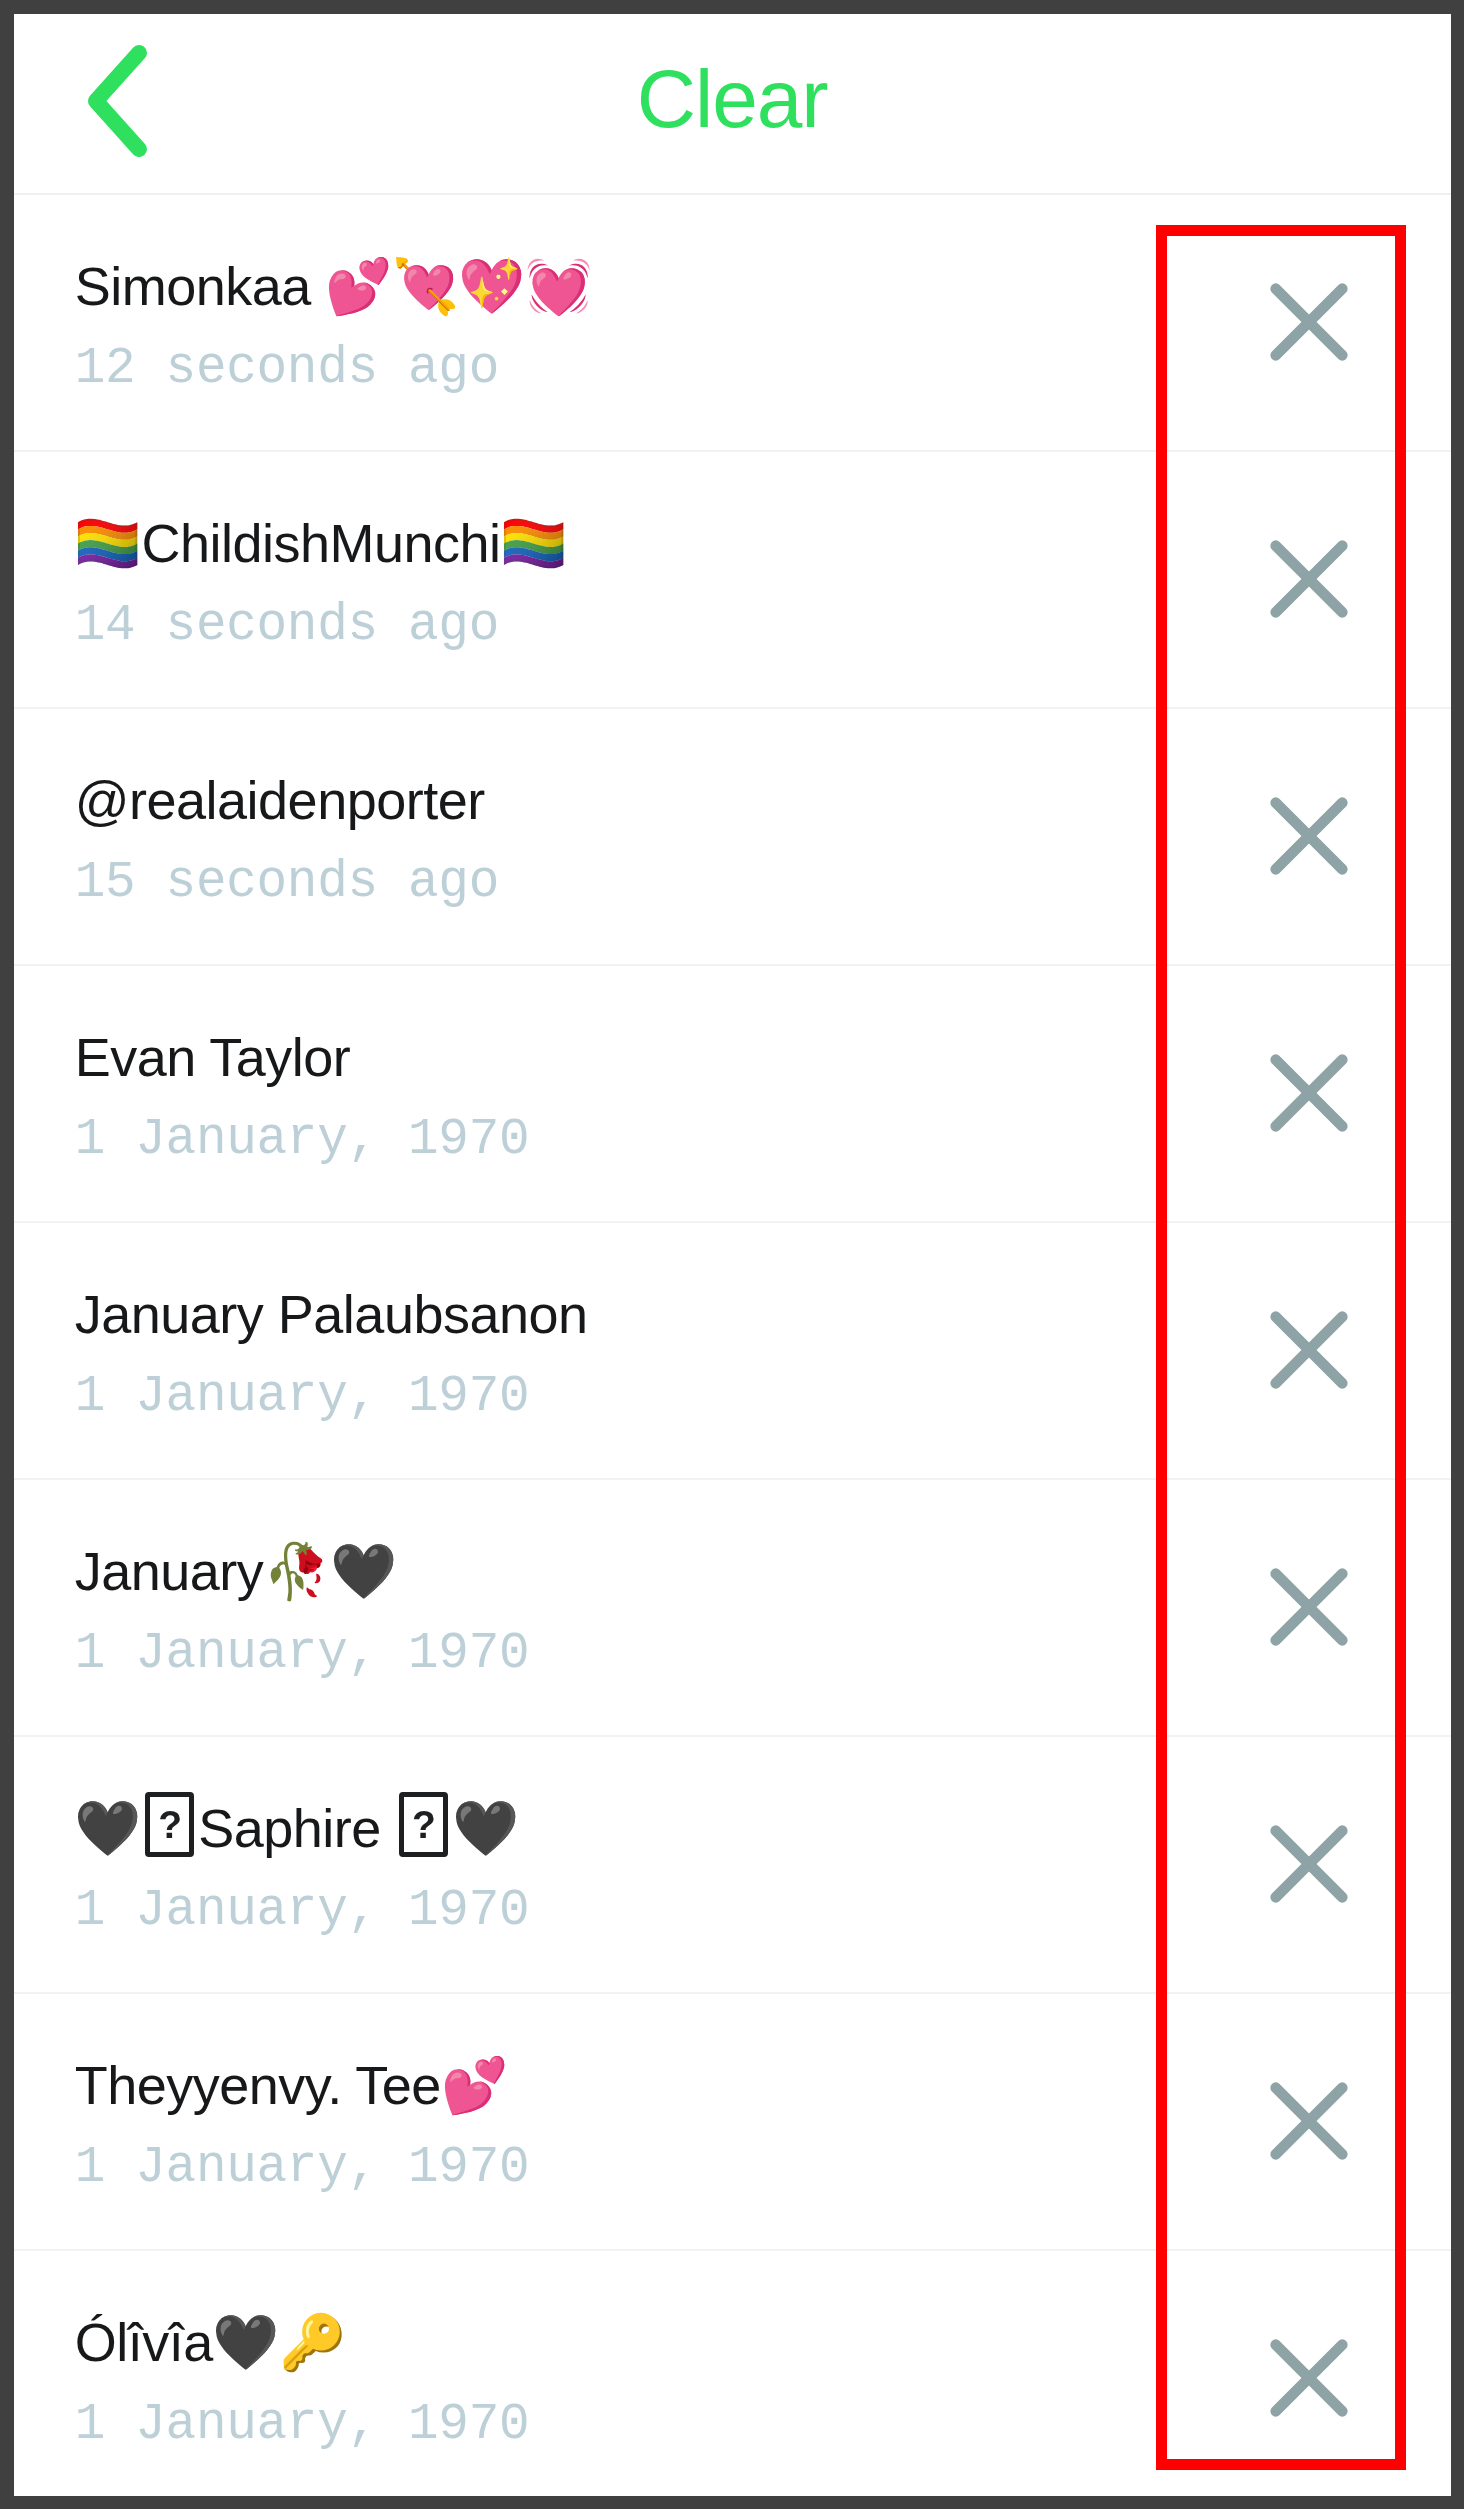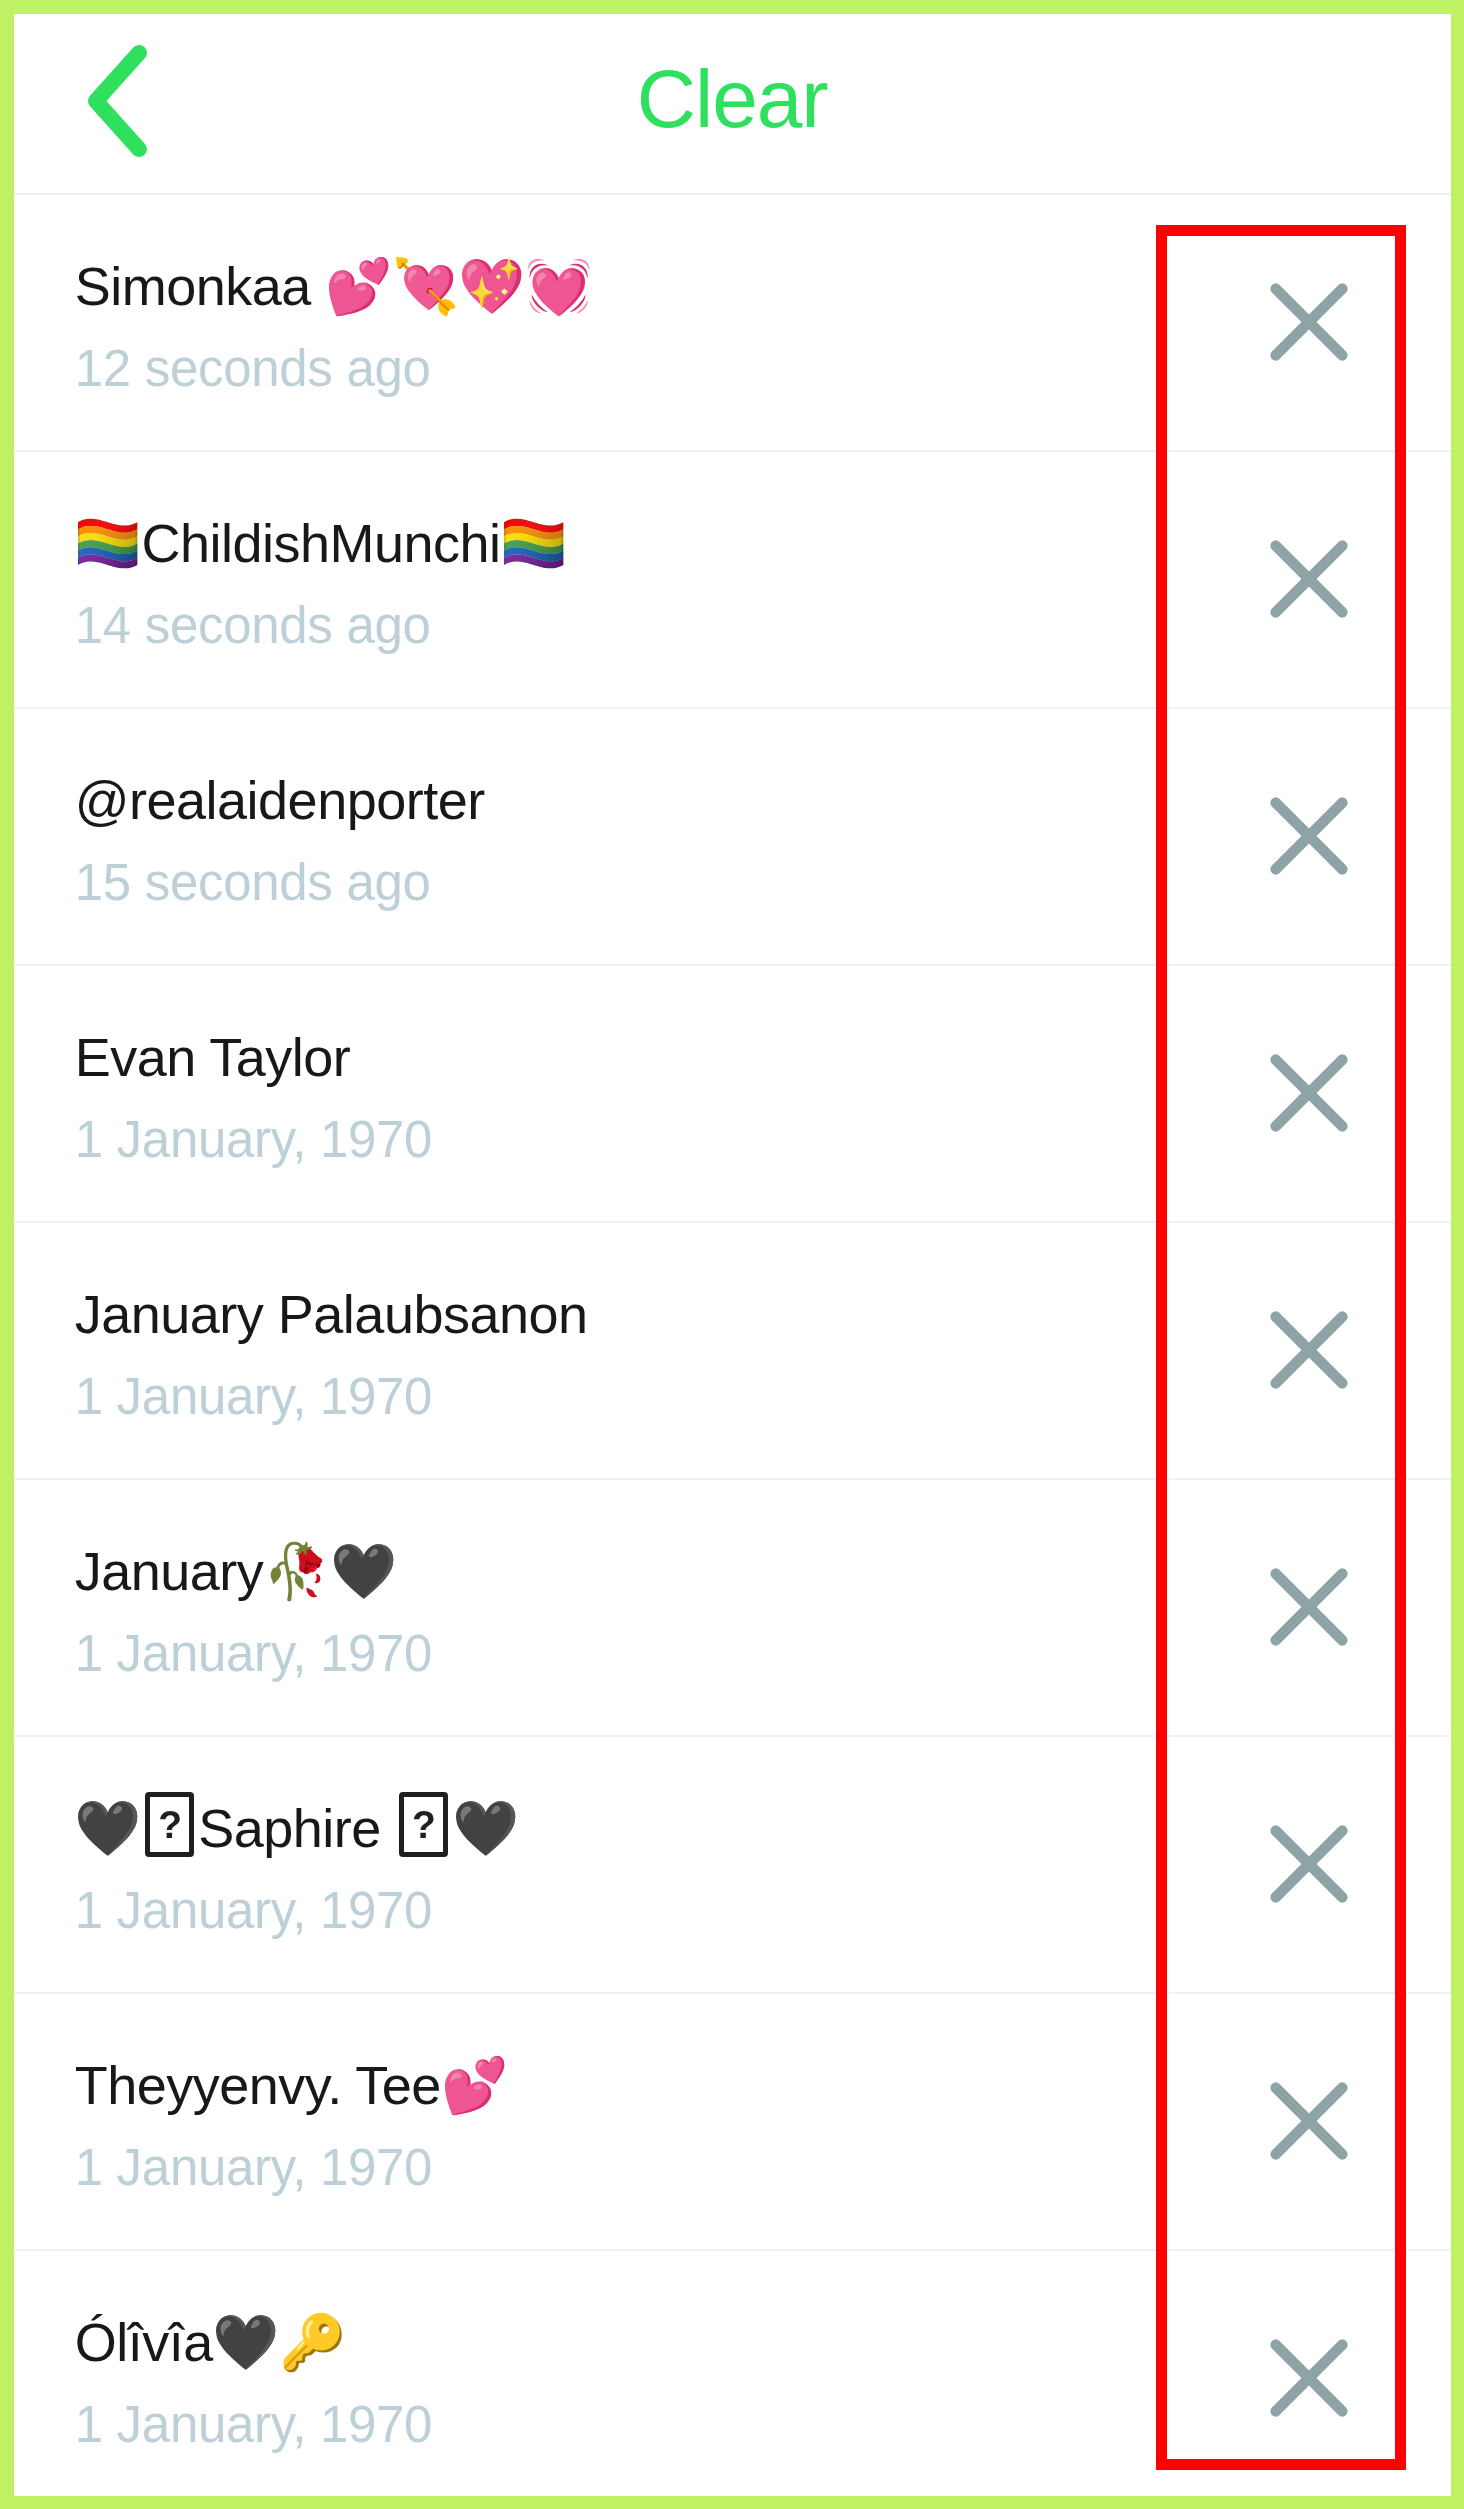--- a/index.html
+++ b/index.html
@@ -11,21 +11,21 @@
     font-family: "Liberation Sans", "DejaVu Sans", sans-serif;
     overflow: hidden;
   }
 
   #phone-frame {
     position: absolute;
     left: 0;
     top: 0;
     width: 1464px;
     height: 2509px;
-    background: #bef264;
+    background: #404040;
     padding-left: 28px;
   }
 
   #screen {
     position: absolute;
     left: 13.7px;
     top: 13.7px;
     width: 1437px;
     height: 2482px;
     background: #ffffff;
@@ -103,20 +103,21 @@
   }
 
   .row-time {
     margin-top: 11px;
     font-size: 51px;
     line-height: 61px;
     color: #bdd0d8;
     font-weight: 400;
     letter-spacing: -0.3px;
     white-space: nowrap;
+    font-family: Liberation Mono, monospace;
   }
 
   .row-action {
     flex: 0 0 auto;
     width: 284px;
     height: 100%;
     display: flex;
     align-items: center;
     justify-content: center;
     cursor: pointer;

